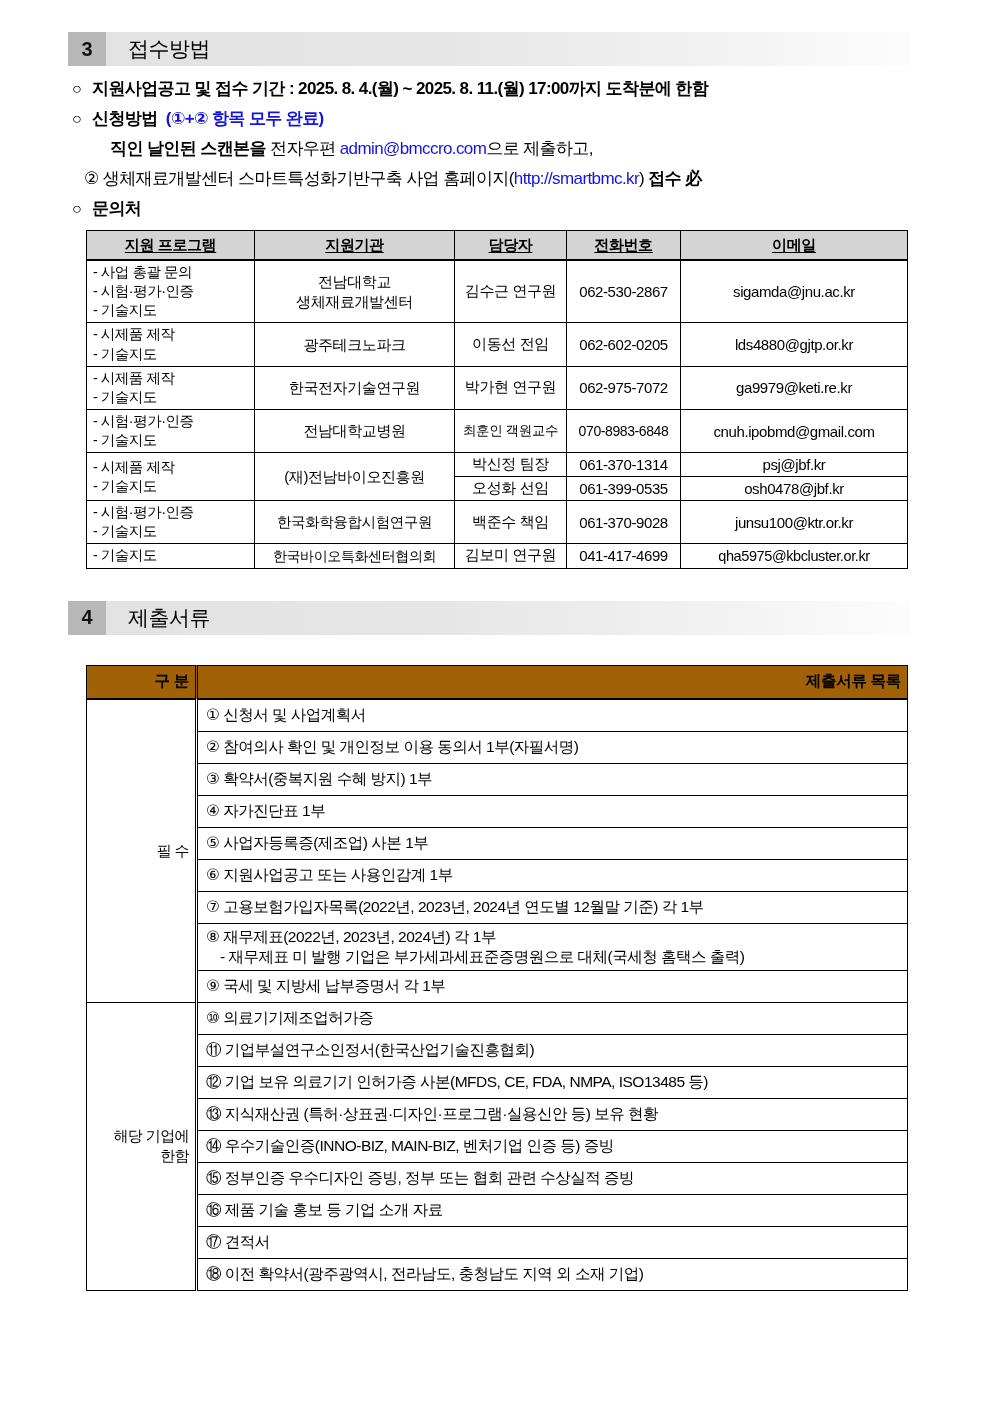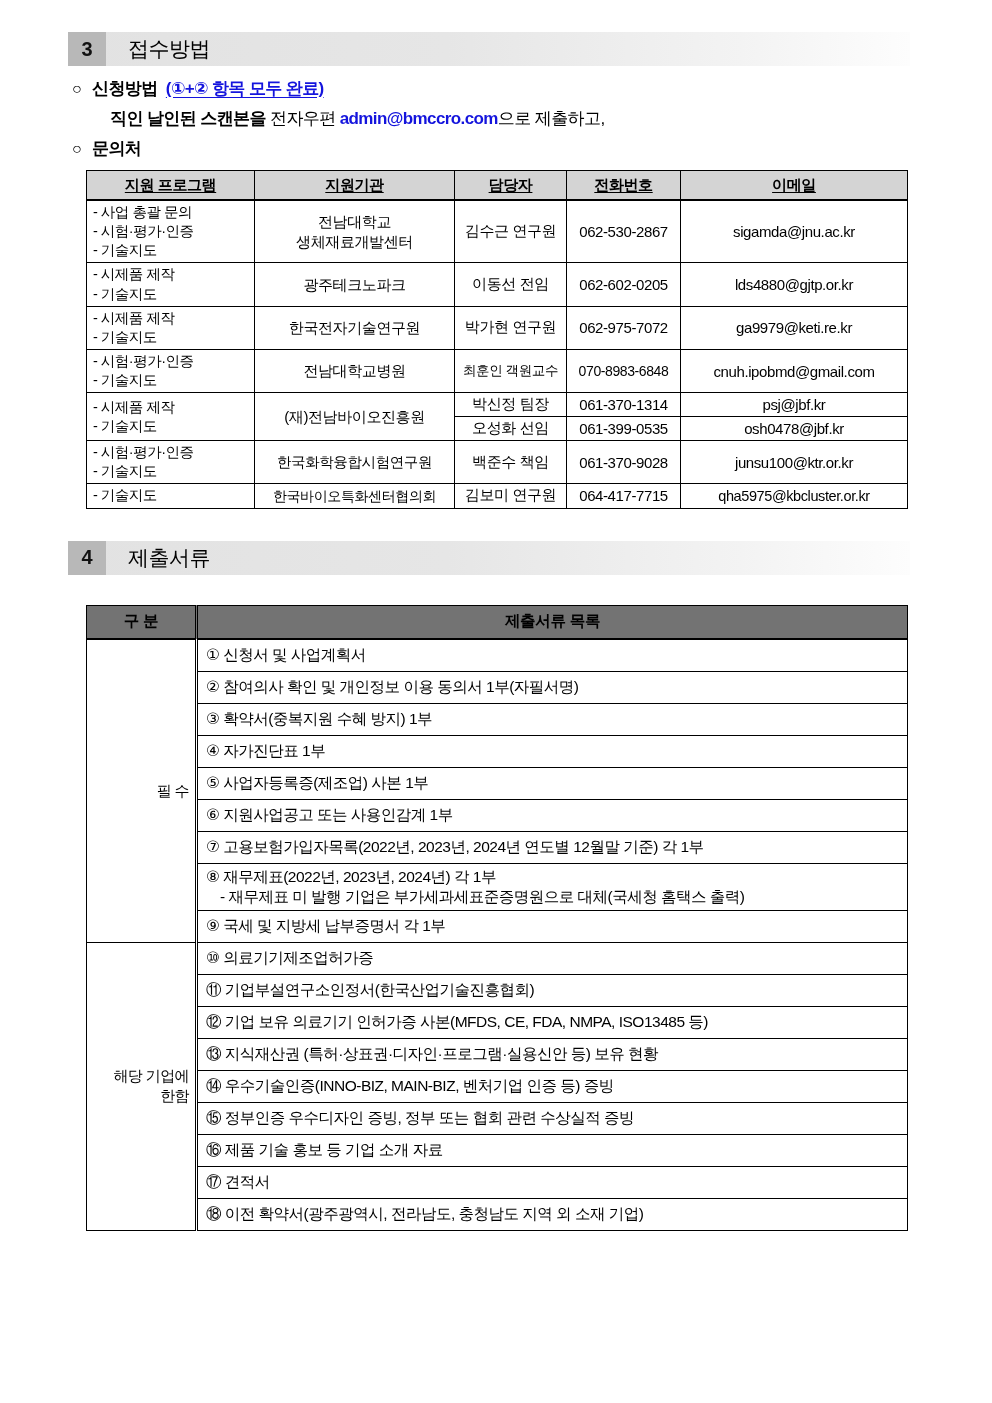--- a/index.html
+++ b/index.html
@@ -85,26 +85,25 @@
     font-weight: normal;
     line-height: 1.0;
     margin-bottom: 13px;
     margin-left: 38px;
     letter-spacing: -0.6px;
     white-space: nowrap;
   }
   .blue-link {
     color: #1414dd;
     font-weight: bold;
-    text-decoration: underline;
     text-underline-offset: 3px;
   }
   .blue-plain {
     color: #1414dd;
-    font-weight: bold;
+    font-weight: normal;
   }
   .bold {
     font-weight: bold;
   }
 
   
   table.doc-table {
     border-collapse: collapse;
     table-layout: fixed;
     font-size: 15px;
@@ -155,23 +154,23 @@
     margin-left: 86px;
     margin-top: 12px;
     width: 821px;
   }
   #docs-table th, #docs-table td {
     border: 1px solid #000;
     padding: 3px 6px;
     vertical-align: middle;
   }
   #docs-table thead th {
-    background: #737373;
+    background: #a16207;
     font-size: 15.5px;
-    text-align: center;
+    text-align: right;
     height: 26px;
     border-bottom: 2px solid #000;
     letter-spacing: -0.3px;
   }
   #docs-table td.cat {
     text-align: right;
     font-size: 15px;
     line-height: 1.35;
     letter-spacing: -0.6px;
     border-right: 3px double #000;
@@ -202,30 +201,36 @@
 
   <div class="spacer-32"></div>
 
   <div class="section-header">
     <div class="section-num">3</div>
     <div class="section-title">접수방법</div>
   </div>
 
   <div class="bullets">
 
+    <div class="bullet-line">
+      <span class="circ">○</span><span>지원사업공고 및 접수 기간 : 2025. 8. 4.(월) ~ 2025. 8. 11.(월) 17:00까지 도착분에 한함</span>
+    </div>
 
     <div class="bullet-line">
       <span class="circ">○</span><span>신청방법</span>&nbsp;&nbsp;<span class="blue-link">(①+② 항목 모두 완료)</span>
     </div>
 
 
     <div class="sub-line2">
       <span class="bold">직인 날인된 스캔본을</span><span> 전자우편 </span><span class="blue-plain">admin@bmccro.com</span><span>으로 제출하고,</span>
     </div>
 
+    <div class="sub-line">
+      <span>② 생체재료개발센터 스마트특성화기반구축 사업 홈페이지(</span><span class="blue-plain">http://smartbmc.kr</span><span>) </span><span class="bold">접수 必</span>
+    </div>
 
     <div class="bullet-line">
       <span class="circ">○</span><span>문의처</span>
     </div>
 
   </div>
 
   <table class="doc-table" id="contact-table">
     <colgroup>
       <col style="width:168px">
@@ -328,21 +333,21 @@
         <td class="phone">061-370-9028</td>
         <td class="email">junsu100@ktr.or.kr</td>
       </tr>
 
       <tr>
         <td class="prog">
           <div>- 기술지도</div>
         </td>
         <td class="org" style="font-size:14px">한국바이오특화센터협의회</td>
         <td class="person">김보미 연구원</td>
-        <td class="phone">064-417-7715</td>
+        <td class="phone">041-417-4699</td>
         <td class="email" style="font-size:14.5px">qha5975@kbcluster.or.kr</td>
       </tr>
     </tbody>
   </table>
 
   <div class="spacer-32"></div>
 
   <div class="section-header">
     <div class="section-num">4</div>
     <div class="section-title">제출서류</div>

